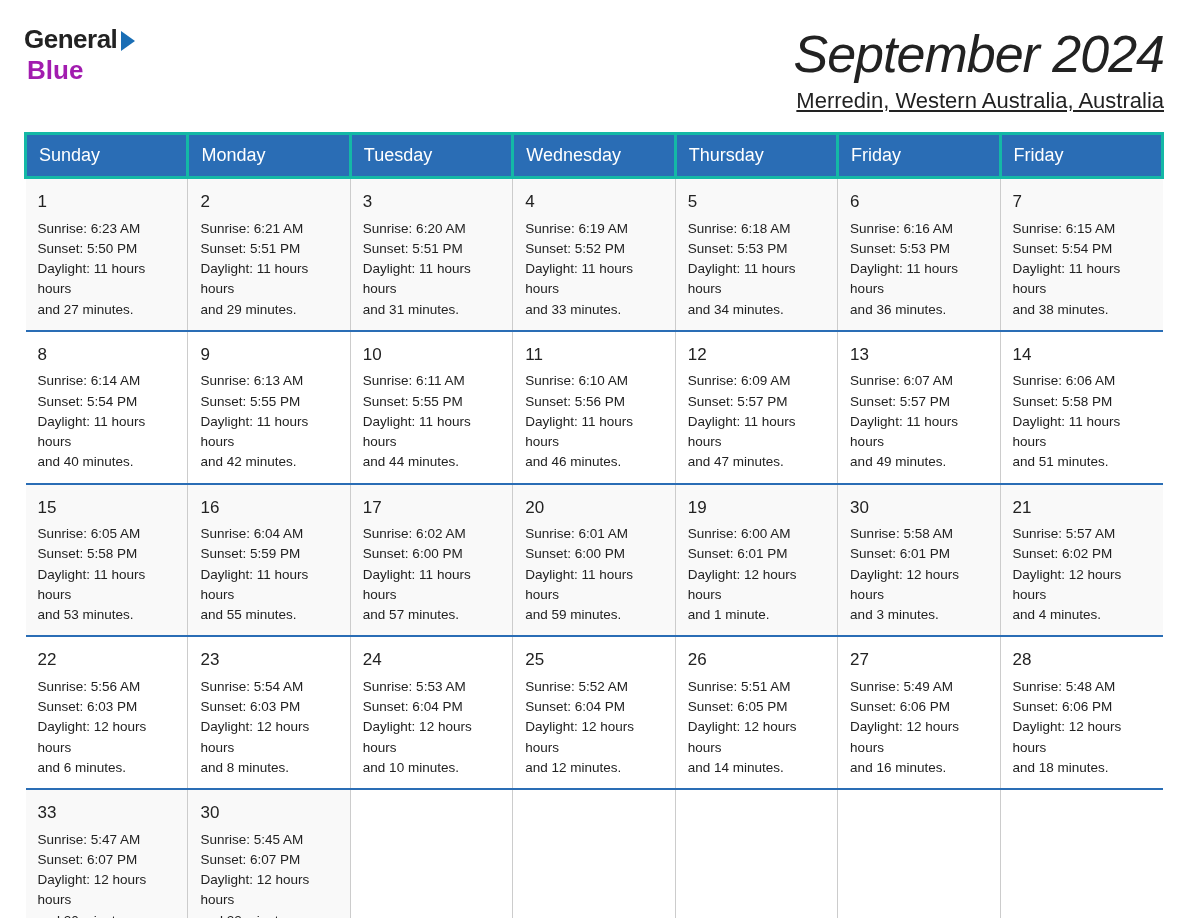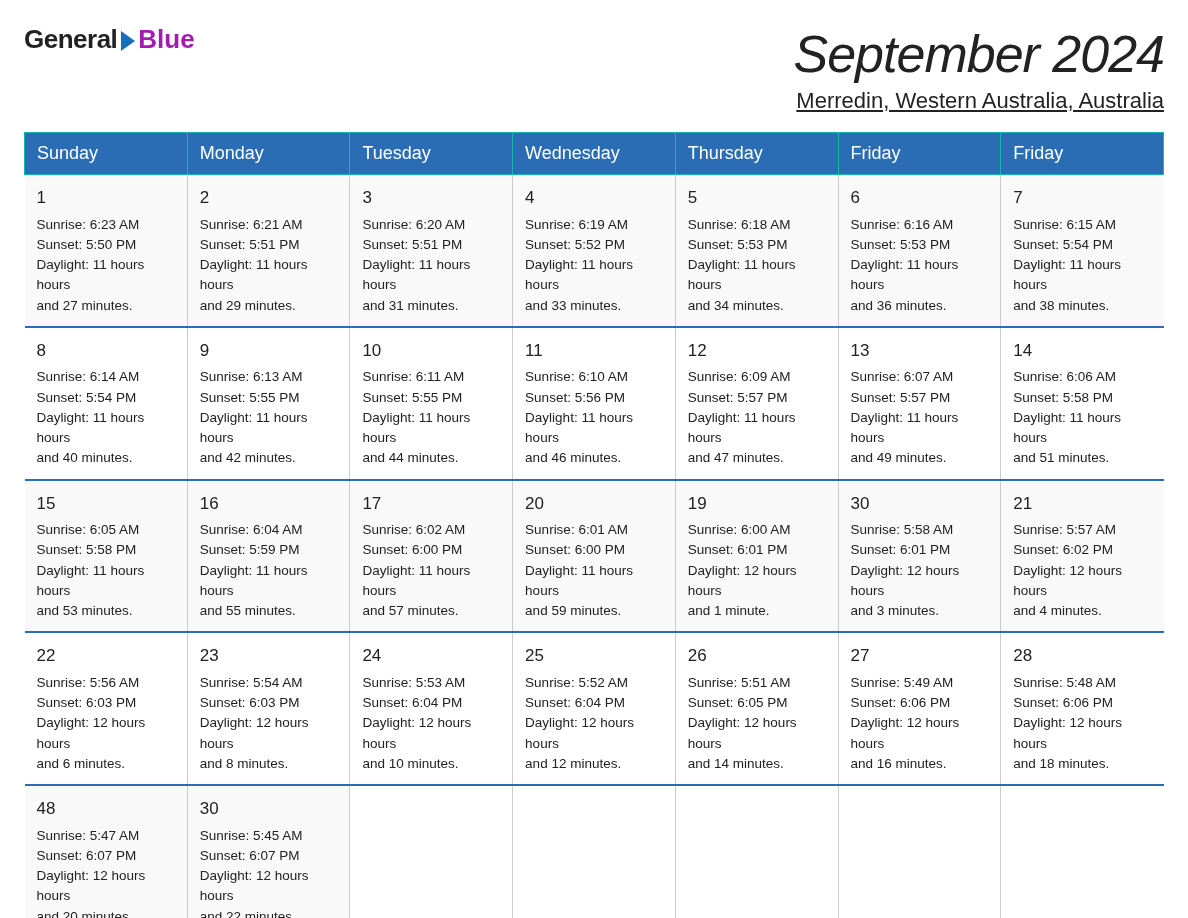--- a/index.html
+++ b/index.html
@@ -12,21 +12,21 @@
       min-height: 918px;
     }
     .header {
       display: flex;
       justify-content: space-between;
       align-items: flex-start;
       margin-bottom: 18px;
     }
     .logo {
       display: flex;
-      flex-direction: row;
+      flex-direction: column;
       align-items: flex-start;
       text-align: right;
     }
     .logo-top {
       display: flex;
       align-items: center;
     }
     .logo-general {
       font-size: 26px;
       font-weight: bold;
@@ -71,21 +71,21 @@
     }
     thead tr {
       background-color: #2a6db5;
     }
     thead th {
       color: #fff;
       font-size: 18px;
       font-weight: normal;
       padding: 10px 12px;
       text-align: left;
-      border: 1px solid #14b8a6;
+      border: 3px solid #14b8a6;
     }
     tbody tr {
       border-bottom: 2px solid #2a6db5;
     }
     tbody td {
       vertical-align: top;
       padding: 10px 12px;
       font-size: 14px;
       line-height: 1.5;
       border-right: 1px solid #ccc;
@@ -263,21 +263,21 @@
           <span class="day-number">27</span>
           <div class="day-info">Sunrise: 5:49 AM<br>Sunset: 6:06 PM<br>Daylight: 12 hours hours<br>and 16 minutes.</div>
         </td>
         <td>
           <span class="day-number">28</span>
           <div class="day-info">Sunrise: 5:48 AM<br>Sunset: 6:06 PM<br>Daylight: 12 hours hours<br>and 18 minutes.</div>
         </td>
       </tr>
       <tr>
         <td>
-          <span class="day-number">48</span>
+          <span class="day-number">33</span>
           <div class="day-info">Sunrise: 5:47 AM<br>Sunset: 6:07 PM<br>Daylight: 12 hours hours<br>and 20 minutes.</div>
         </td>
         <td>
           <span class="day-number">30</span>
           <div class="day-info">Sunrise: 5:45 AM<br>Sunset: 6:07 PM<br>Daylight: 12 hours hours<br>and 22 minutes.</div>
         </td>
         <td class="empty-cell"></td>
         <td class="empty-cell"></td>
         <td class="empty-cell"></td>
         <td class="empty-cell"></td>

